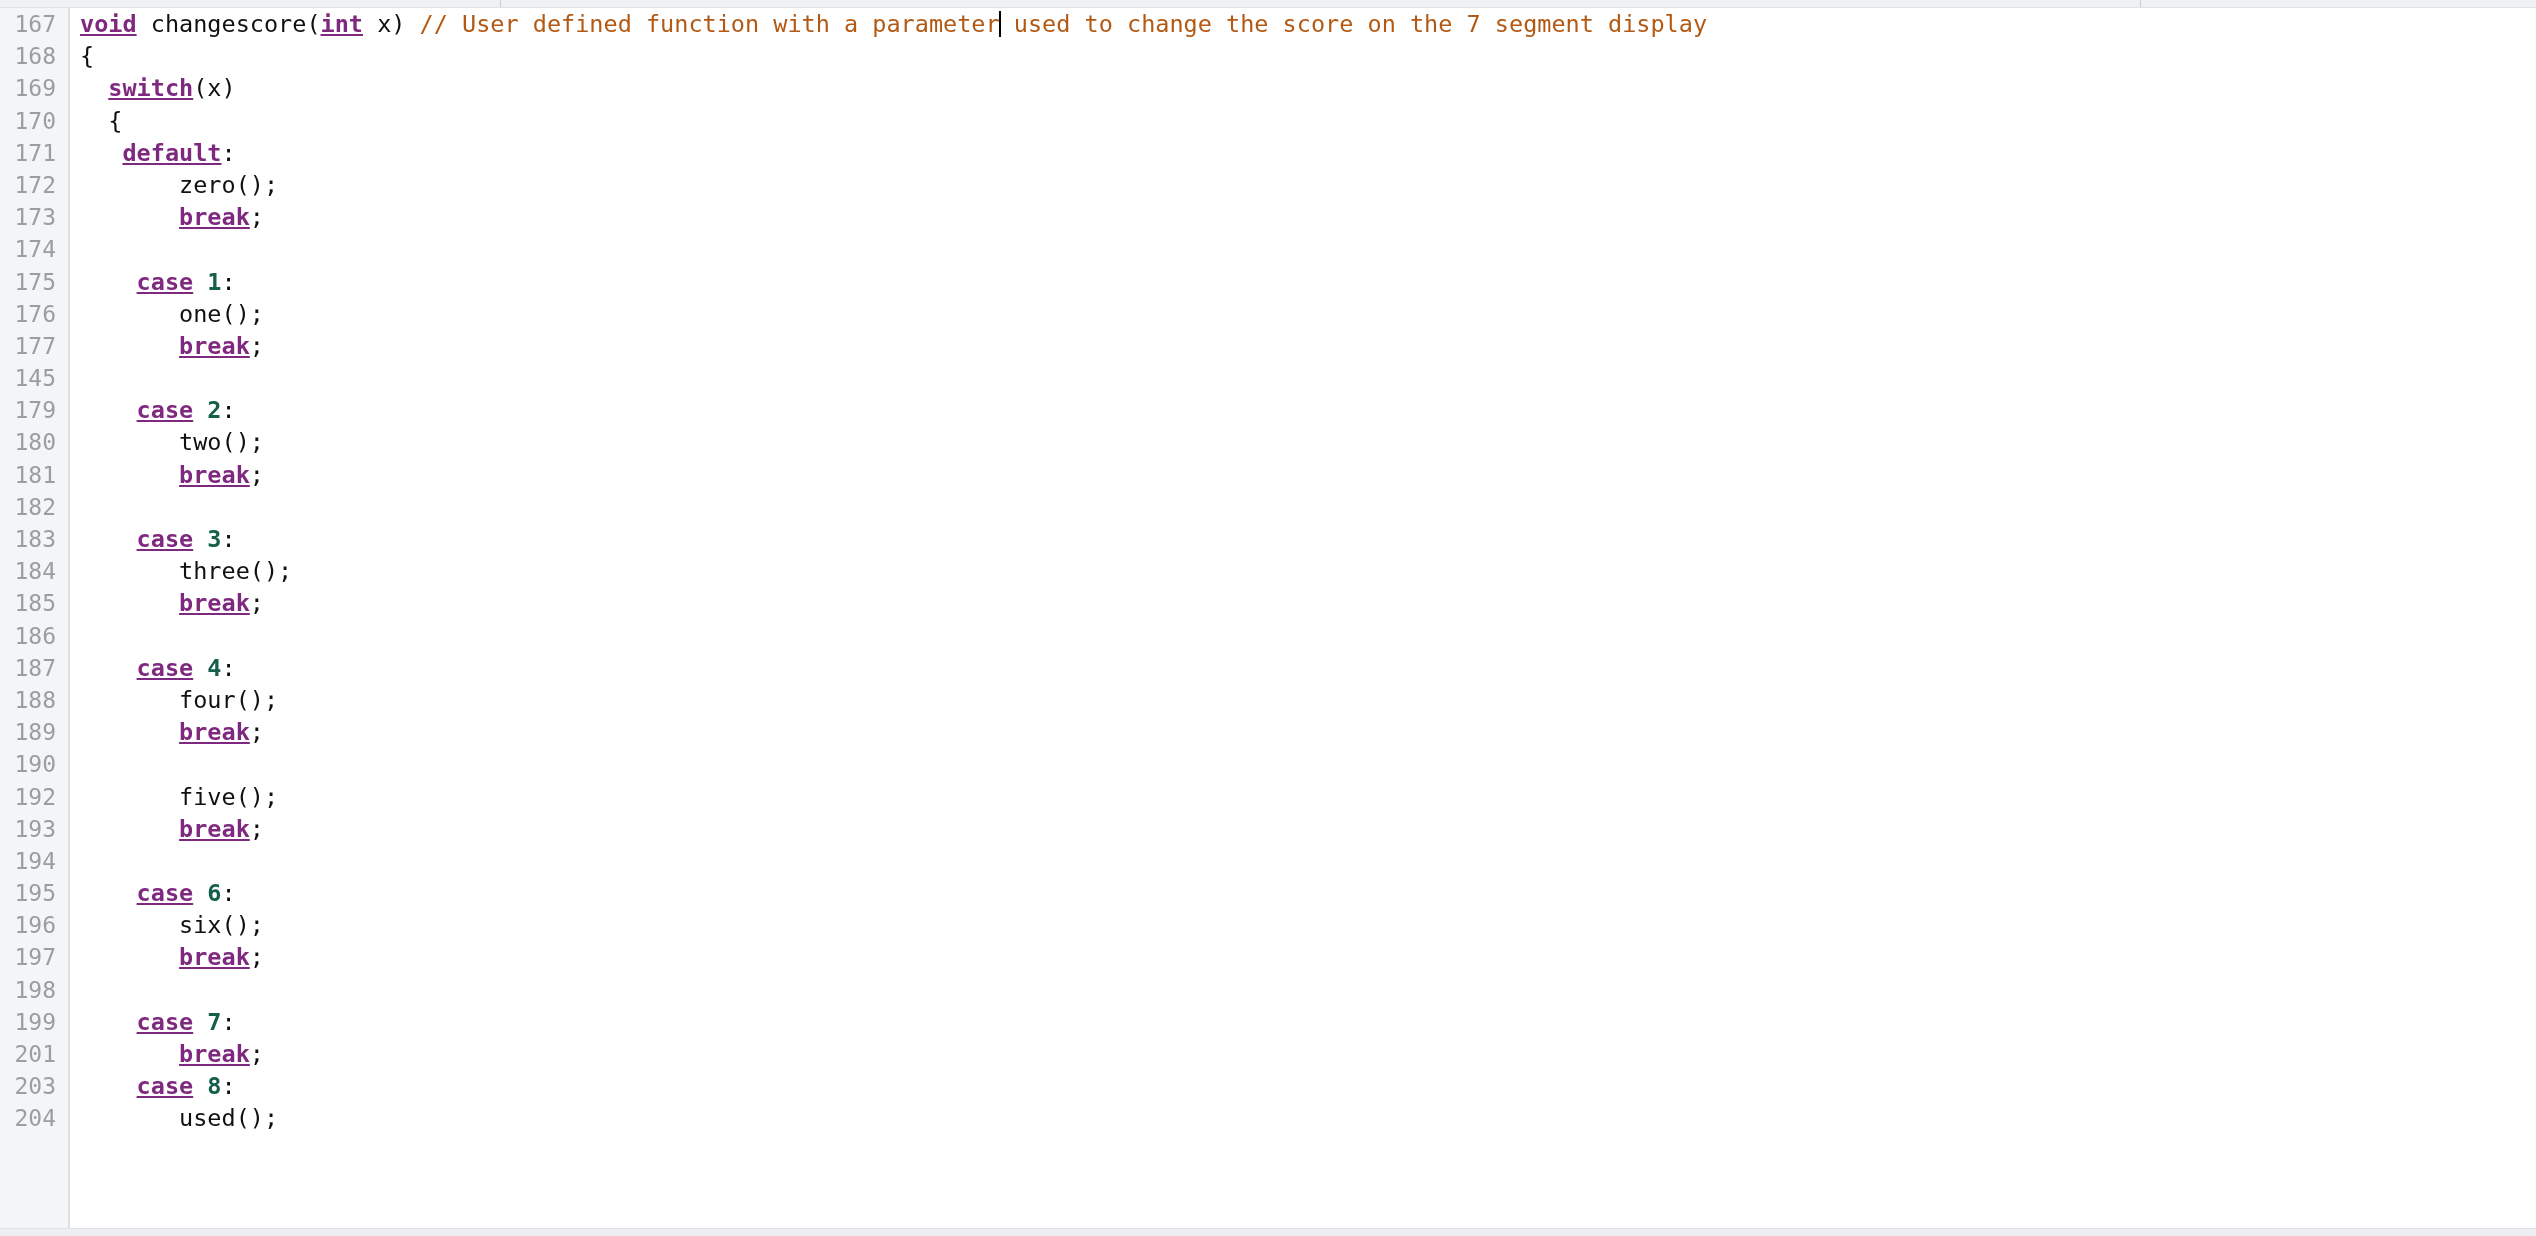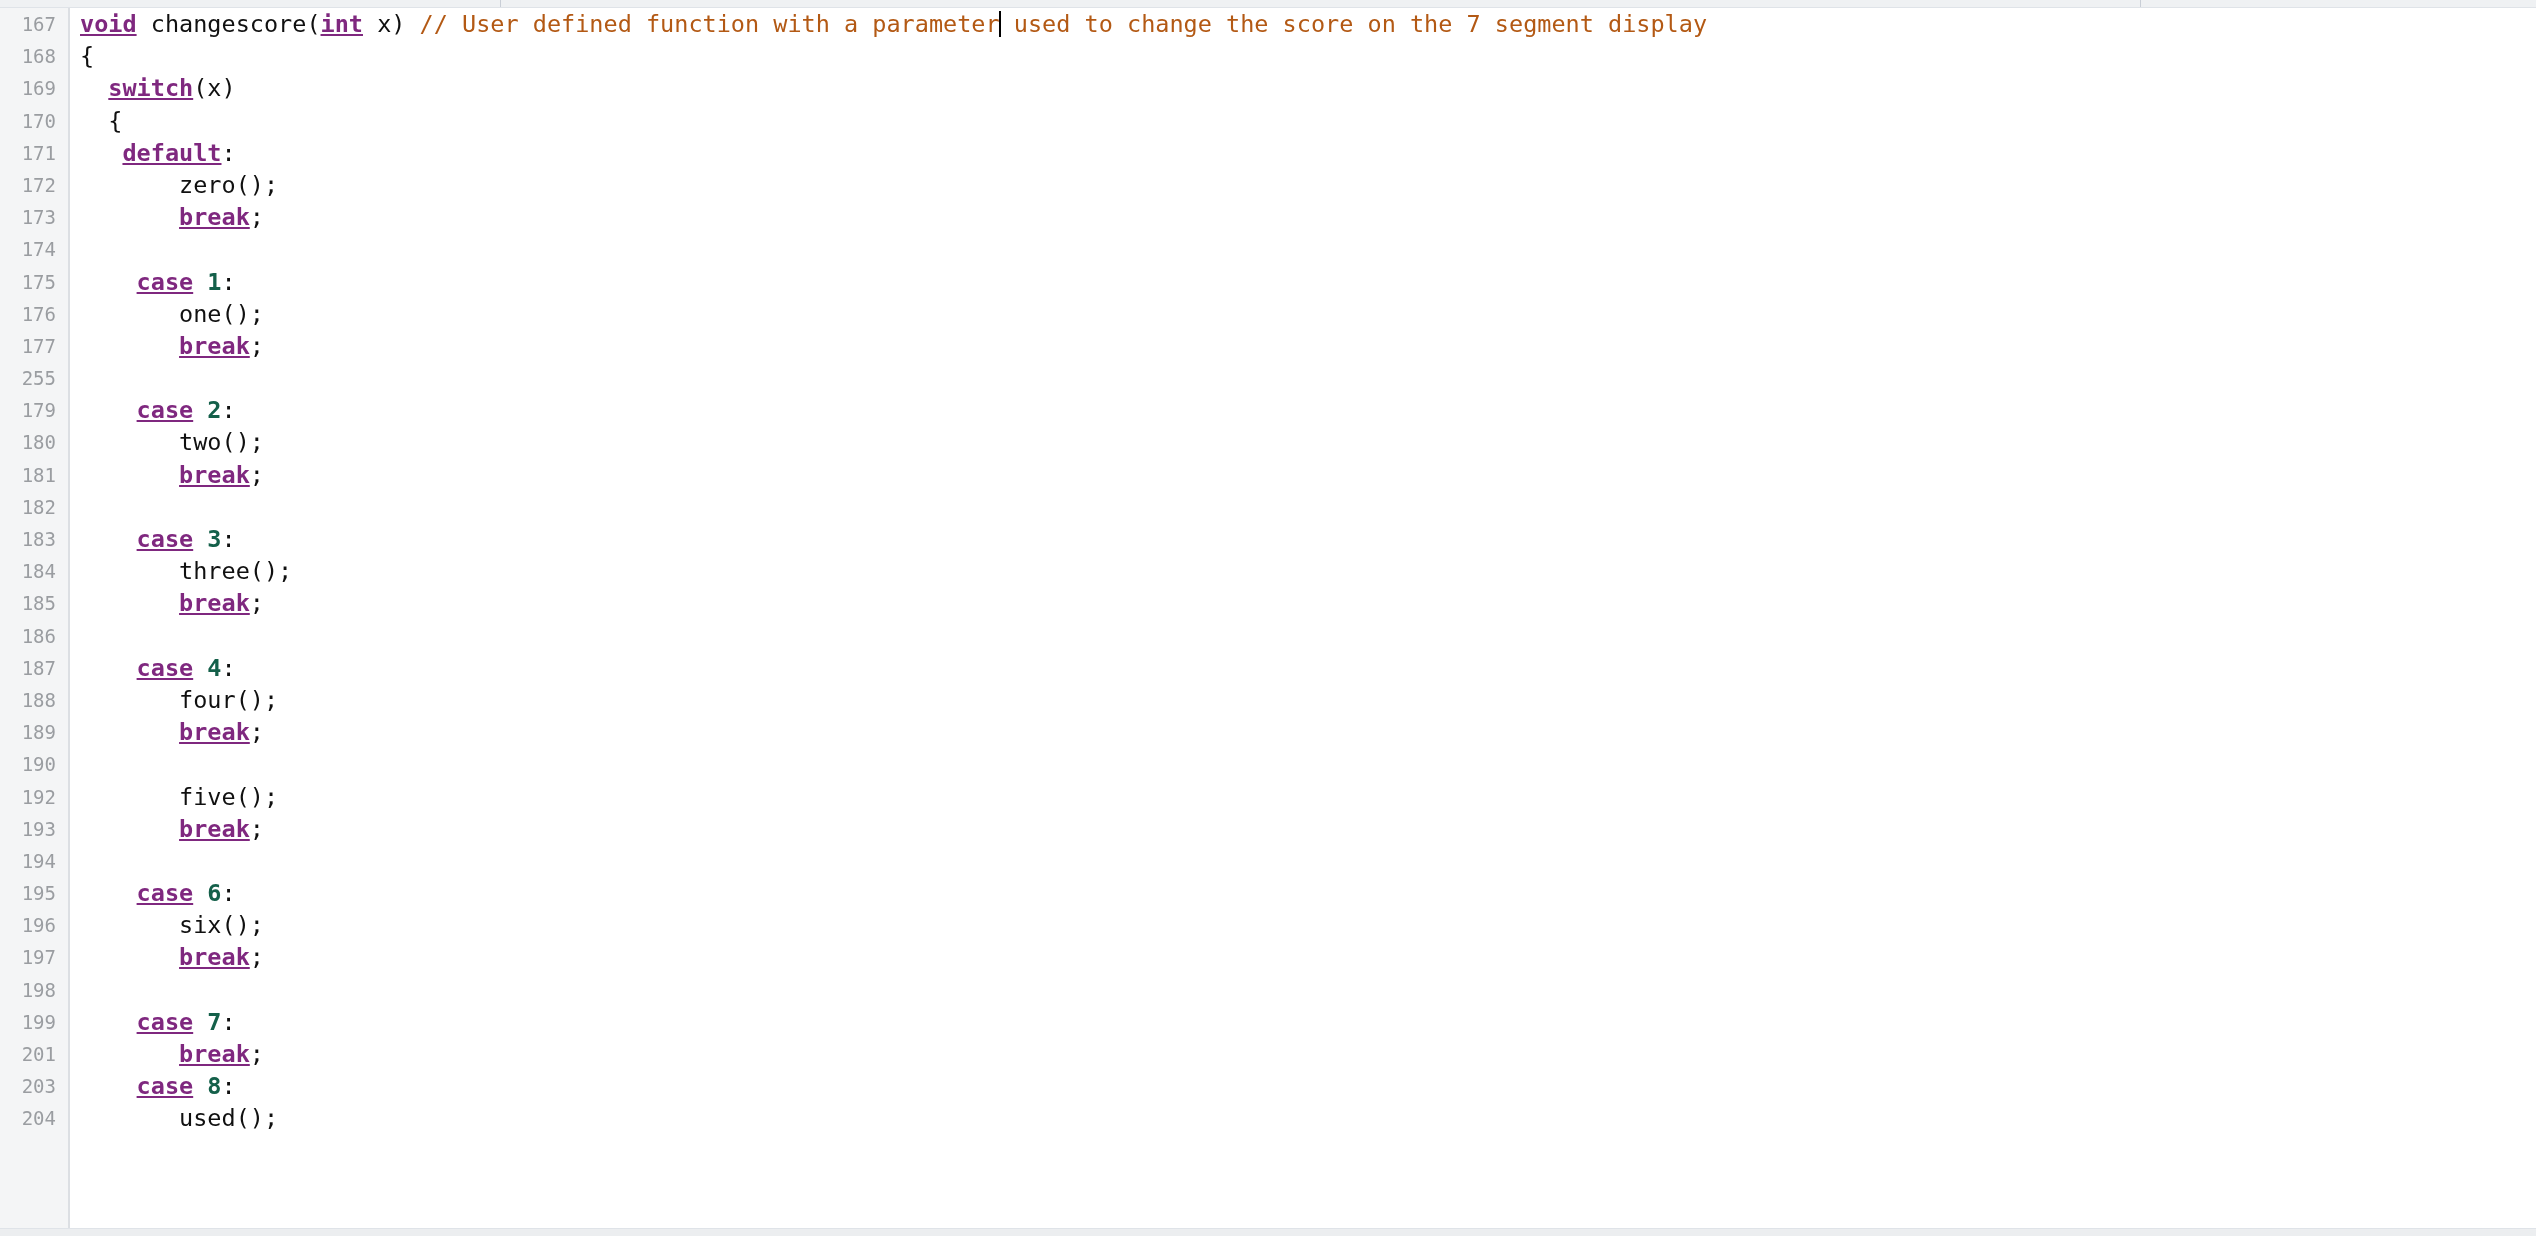--- a/index.html
+++ b/index.html
@@ -69,21 +69,21 @@
     height: 32.2px;
     line-height: 32.2px;
     white-space: pre;
   }
   .ln {
     position: absolute;
     left: 0;
     width: 56px;
     text-align: right;
     color: #9a9da1;
-    font-size: 19px;
+    font-size: 23px;
     font-family: "DejaVu Sans Mono", "Liberation Mono", monospace;
     letter-spacing: 0px;
   }
   .code {
     position: absolute;
     left: 80px;
     font-size: 23.5px;
     color: #101010;
     font-family: "DejaVu Sans Mono", "Liberation Mono", monospace;
     white-space: pre;
@@ -132,21 +132,21 @@
       <div class="row"><span class="ln">168</span><span class="code"><span class="punc">{</span></span></div>
       <div class="row"><span class="ln">169</span><span class="code"><span class="pln">  </span><span class="kw">switch</span><span class="punc">(x)</span></span></div>
       <div class="row"><span class="ln">170</span><span class="code"><span class="punc">  {</span></span></div>
       <div class="row"><span class="ln">171</span><span class="code"><span class="pln">   </span><span class="kw">default</span><span class="punc">:</span></span></div>
       <div class="row"><span class="ln">172</span><span class="code"><span class="pln">       zero</span><span class="punc">();</span></span></div>
       <div class="row"><span class="ln">173</span><span class="code"><span class="pln">       </span><span class="kw">break</span><span class="punc">;</span></span></div>
       <div class="row"><span class="ln">174</span><span class="code"></span></div>
       <div class="row"><span class="ln">175</span><span class="code"><span class="pln">    </span><span class="kw">case</span><span class="pln"> </span><span class="num">1</span><span class="punc">:</span></span></div>
       <div class="row"><span class="ln">176</span><span class="code"><span class="pln">       one</span><span class="punc">();</span></span></div>
       <div class="row"><span class="ln">177</span><span class="code"><span class="pln">       </span><span class="kw">break</span><span class="punc">;</span></span></div>
-      <div class="row"><span class="ln">255</span><span class="code"></span></div>
+      <div class="row"><span class="ln">145</span><span class="code"></span></div>
       <div class="row"><span class="ln">179</span><span class="code"><span class="pln">    </span><span class="kw">case</span><span class="pln"> </span><span class="num">2</span><span class="punc">:</span></span></div>
       <div class="row"><span class="ln">180</span><span class="code"><span class="pln">       two</span><span class="punc">();</span></span></div>
       <div class="row"><span class="ln">181</span><span class="code"><span class="pln">       </span><span class="kw">break</span><span class="punc">;</span></span></div>
       <div class="row"><span class="ln">182</span><span class="code"></span></div>
       <div class="row"><span class="ln">183</span><span class="code"><span class="pln">    </span><span class="kw">case</span><span class="pln"> </span><span class="num">3</span><span class="punc">:</span></span></div>
       <div class="row"><span class="ln">184</span><span class="code"><span class="pln">       three</span><span class="punc">();</span></span></div>
       <div class="row"><span class="ln">185</span><span class="code"><span class="pln">       </span><span class="kw">break</span><span class="punc">;</span></span></div>
       <div class="row"><span class="ln">186</span><span class="code"></span></div>
       <div class="row"><span class="ln">187</span><span class="code"><span class="pln">    </span><span class="kw">case</span><span class="pln"> </span><span class="num">4</span><span class="punc">:</span></span></div>
       <div class="row"><span class="ln">188</span><span class="code"><span class="pln">       four</span><span class="punc">();</span></span></div>

